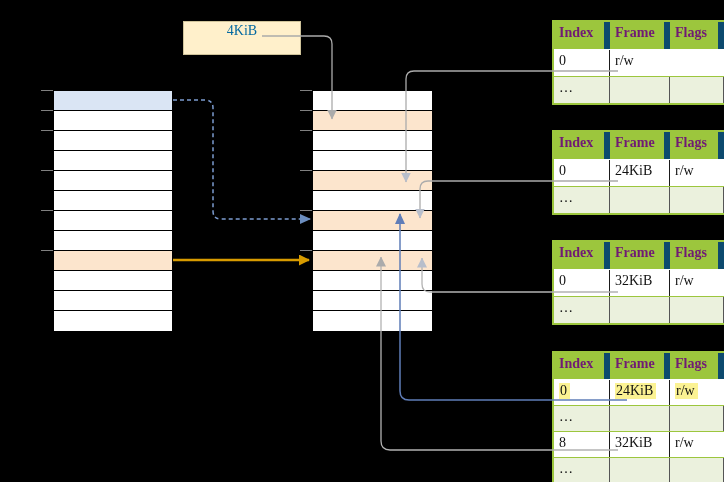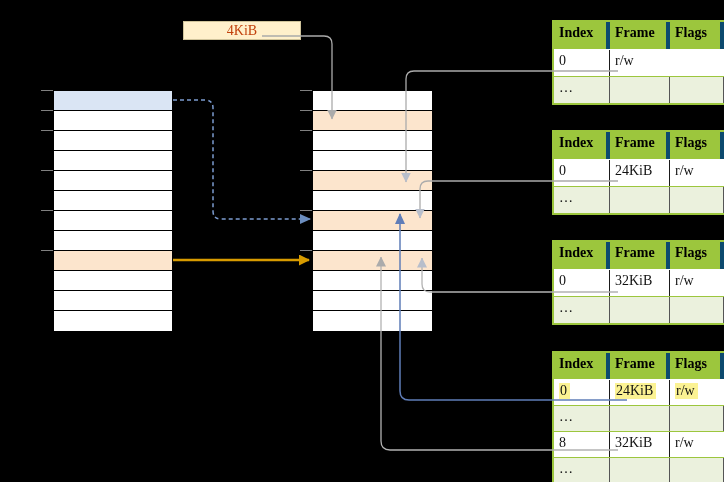--- a/index.html
+++ b/index.html
@@ -7,35 +7,35 @@
           font-family:"Liberation Serif", serif;}
   
   .memcol{position:absolute;border:1px solid #000;background:#fff;box-sizing:content-box;}
   .memrow{height:20px;border-bottom:1px solid #000;box-sizing:border-box;background:#fff;}
   .memrow:last-child{border-bottom:none;}
   .memrow.blue{background:var(--blue-fill);}
   .memrow.orange{background:var(--orange-fill);}
   
   .tick{position:absolute;width:12px;height:1px;background:#808080;}
   
-  .pagebox{position:absolute;left:183px;top:21px;width:118px;height:19px;
+  .pagebox{position:absolute;left:183px;top:21px;width:118px;height:34px;
            background:var(--cream-fill);border:1px solid #CFC39A;box-sizing:border-box;
-           text-align:center;font-size:14px;line-height:17px;color:#c2410c;}
+           text-align:center;font-size:14px;line-height:17px;color:#0369a1;}
   
   .ftable{position:absolute;left:552px;width:170px;border:2px solid var(--green);background:#fff;box-sizing:content-box;}
   .frow{display:grid;grid-template-columns:56px 60px 1fr;height:27px;box-sizing:border-box;}
   .ftable.small .frow{height:26px;}
   .frow.head{background:var(--green);}
   .frow.body{border-top:1px solid var(--green);}
   .frow.body.first{border-top:1px solid #fff;}
   .frow.dots{background:var(--green-light);}
   .fcell{box-sizing:border-box;padding:3px 0 0 5px;font-size:14px;color:#111;
          border-right:1px solid #1a1a1a;overflow:hidden;white-space:nowrap;}
   .frow .fcell:last-child{border-right:none;}
-  .frow.head .fcell{color:#000000;font-weight:bold;border-right:4px solid #0c4a6e;}
+  .frow.head .fcell{color:#701a75;font-weight:bold;border-right:6px solid #0c4a6e;}
   .frow.dots .fcell{border-right:1px solid #555;}
   .hl{background:var(--highlight-yellow);padding:0 3px 1px 1px;}
   
   .overlay{position:absolute;left:0;top:0;z-index:5;pointer-events:none;}
 </style>
 </head>
 <body>
 
 <div class="canvas">
 

